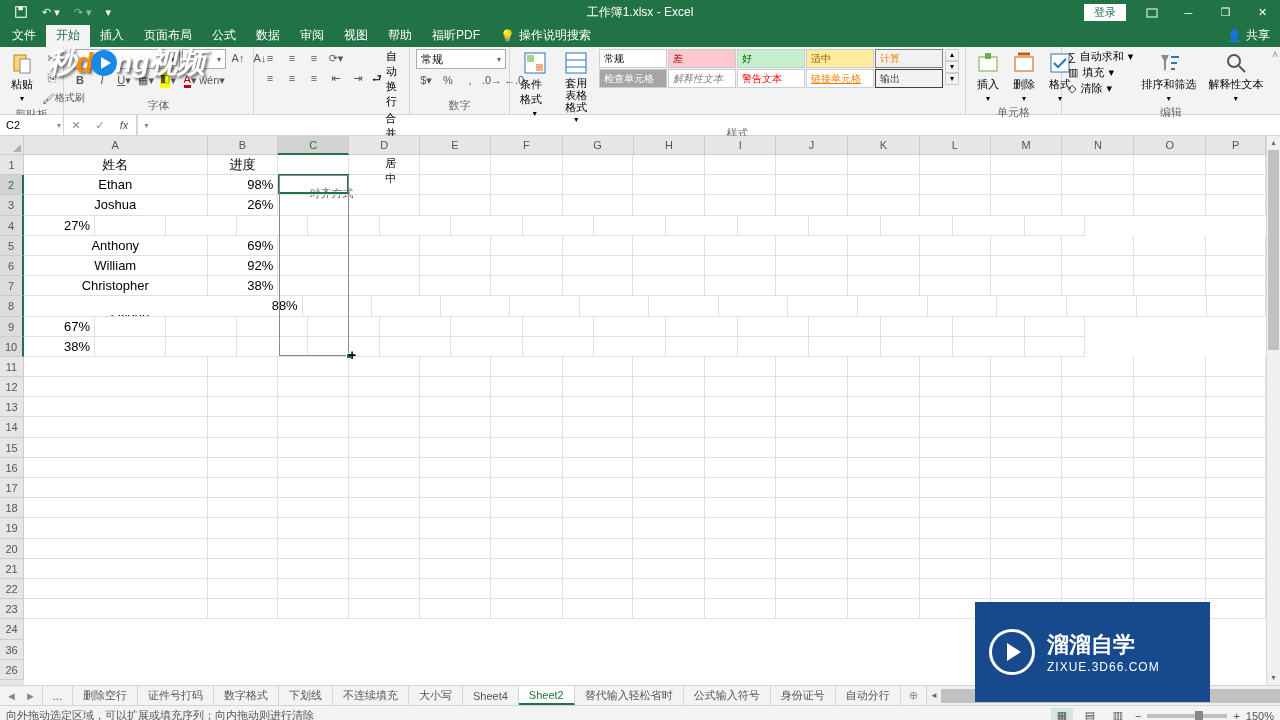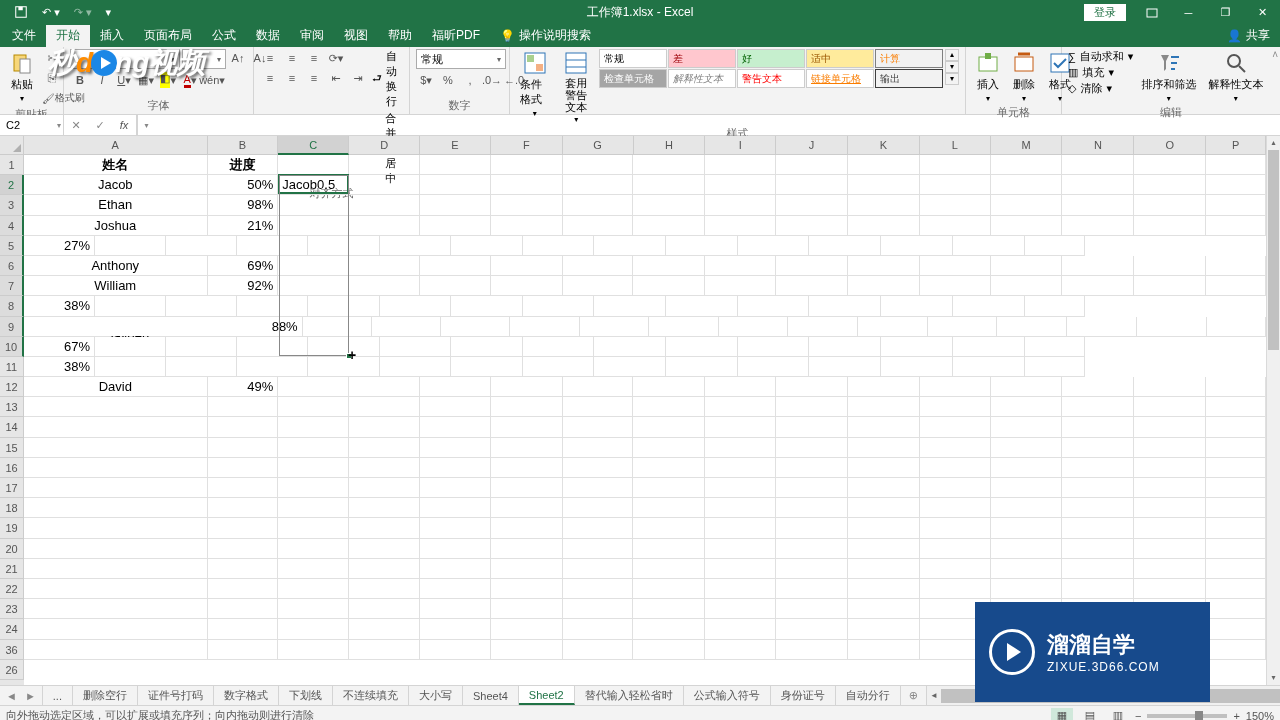--- a/index.html
+++ b/index.html
@@ -65,21 +65,21 @@
 .col-h.sel { background: #d2d2d2; color: #217346; border-bottom: 2px solid #217346; }
 .row-headers { position: absolute; left: 0; top: 19px; width: 24px; bottom: 0; background: #e6e6e6; }
 .row-h { height: 20.2px; border-right: 1px solid #ccc; border-bottom: 1px solid #ccc; text-align: center; font-size: 11px; line-height: 20px; color: #555; }
 .row-h.sel { background: #d2d2d2; color: #217346; border-right: 2px solid #217346; }
 .row-h.sel-range { background: #dcdcdc; border-right: 2px solid #217346; }
 .cells { position: absolute; left: 24px; top: 19px; right: 14px; bottom: 0; }
 .cell-row { display: flex; height: 20.2px; }
 .cell { border-right: 1px solid #e0e0e0; border-bottom: 1px solid #e0e0e0; font-size: 13px; padding: 0 4px; display: flex; align-items: center; overflow: hidden; white-space: nowrap; }
 .cell.center { justify-content: center; }
 .cell.right { justify-content: flex-end; }
-.cell.header-cell { font-weight: bold; justify-content: center; }
+.cell.header-cell { font-weight: normal; justify-content: center; }
 
 
 
 .selection { position: absolute; border: 2px solid #217346; pointer-events: none; }
 .fill-handle { position: absolute; width: 6px; height: 6px; background: #217346; border: 1px solid #fff; }
 .drag-range { position: absolute; border: 1px solid #888; pointer-events: none; }
 .drag-cursor { position: absolute; font-size: 14px; color: #000; font-weight: bold; pointer-events: none; }
 
 .vscroll { position: absolute; right: 0; top: 0; width: 14px; bottom: 0; background: #f0f0f0; border-left: 1px solid #dadada; }
 .vscroll .thumb { position: absolute; left: 1px; right: 1px; top: 14px; height: 200px; background: #c1c1c1; }
@@ -269,21 +269,21 @@
         <span class="big-btn-label">条件格式</span>
           <span style="font-size:8px">▾</span>
       </div>
       <div class="big-btn">
         <svg class="big-btn-icon" viewBox="0 0 24 24">
             <rect x="2" y="2" width="20" height="20" fill="#fff" stroke="#2e75b6"></rect>
             <line x1="2" y1="9" x2="22" y2="9" stroke="#2e75b6"></line>
             <line x1="2" y1="16" x2="22" y2="16" stroke="#2e75b6"></line>
           </svg>
         <span class="big-btn-label" style="white-space:pre-line;text-align:center;line-height:1.1">套用
-警告文本</span>
+表格格式</span>
           <span style="font-size:8px">▾</span>
       </div>
       <div style="display:flex">
         <div class="style-gallery" id="style-gallery">
             <div class="style-cell" style="background: rgb(255, 255, 255); color: rgb(0, 0, 0);">常规</div>
             <div class="style-cell" style="background: rgb(255, 199, 206); color: rgb(156, 0, 6);">差</div>
             <div class="style-cell" style="background: rgb(198, 239, 206); color: rgb(0, 97, 0);">好</div>
             <div class="style-cell" style="background: rgb(255, 235, 156); color: rgb(156, 87, 0);">适中</div>
             <div class="style-cell" style="background: rgb(242, 242, 242); color: rgb(250, 125, 0); border: 1px solid rgb(127, 127, 127);">计算</div>
             <div class="style-cell" style="background: rgb(165, 165, 165); color: rgb(255, 255, 255);">检查单元格</div>
@@ -447,58 +447,40 @@
         <div class="cell" style="width: 71px;"></div>
         <div class="cell" style="width: 72px;"></div>
         <div class="cell" style="width: 72px;"></div>
         <div class="cell" style="width: 71px;"></div>
         <div class="cell" style="width: 72px;"></div>
         <div class="cell" style="width: 72px;"></div>
         <div class="cell" style="width: 72px;"></div>
         <div class="cell" style="width: 60px;"></div>
       </div>
       <div class="cell-row">
-        <div class="cell center" style="width: 184px;">Jacob</div>
-        <div class="cell right" style="width: 71px;">50%</div>
-        <div class="cell" style="width: 71px;">Jacob0.5</div>
-        <div class="cell" style="width: 71px;"></div>
-        <div class="cell" style="width: 71px;"></div>
-        <div class="cell" style="width: 72px;"></div>
-        <div class="cell" style="width: 71px;"></div>
-        <div class="cell" style="width: 72px;"></div>
-        <div class="cell" style="width: 71px;"></div>
-        <div class="cell" style="width: 72px;"></div>
-        <div class="cell" style="width: 72px;"></div>
-        <div class="cell" style="width: 71px;"></div>
-        <div class="cell" style="width: 72px;"></div>
-        <div class="cell" style="width: 72px;"></div>
-        <div class="cell" style="width: 72px;"></div>
-        <div class="cell" style="width: 60px;"></div>
-      </div>
-      <div class="cell-row">
         <div class="cell center" style="width: 184px;">Ethan</div>
         <div class="cell right" style="width: 71px;">98%</div>
         <div class="cell" style="width: 71px;"></div>
         <div class="cell" style="width: 71px;"></div>
         <div class="cell" style="width: 71px;"></div>
         <div class="cell" style="width: 72px;"></div>
         <div class="cell" style="width: 71px;"></div>
         <div class="cell" style="width: 72px;"></div>
         <div class="cell" style="width: 71px;"></div>
         <div class="cell" style="width: 72px;"></div>
         <div class="cell" style="width: 72px;"></div>
         <div class="cell" style="width: 71px;"></div>
         <div class="cell" style="width: 72px;"></div>
         <div class="cell" style="width: 72px;"></div>
         <div class="cell" style="width: 72px;"></div>
         <div class="cell" style="width: 60px;"></div>
       </div>
       <div class="cell-row">
         <div class="cell center" style="width: 184px;">Joshua</div>
-        <div class="cell right" style="width: 71px;">21%</div>
+        <div class="cell right" style="width: 71px;">26%</div>
         <div class="cell" style="width: 71px;"></div>
         <div class="cell" style="width: 71px;"></div>
         <div class="cell" style="width: 71px;"></div>
         <div class="cell" style="width: 72px;"></div>
         <div class="cell" style="width: 71px;"></div>
         <div class="cell" style="width: 72px;"></div>
         <div class="cell" style="width: 71px;"></div>
         <div class="cell" style="width: 72px;"></div>
         <div class="cell" style="width: 72px;"></div>
         <div class="cell" style="width: 71px;"></div>
@@ -554,20 +536,21 @@
         <div class="cell" style="width: 71px;"></div>
         <div class="cell" style="width: 72px;"></div>
         <div class="cell" style="width: 72px;"></div>
         <div class="cell" style="width: 71px;"></div>
         <div class="cell" style="width: 72px;"></div>
         <div class="cell" style="width: 72px;"></div>
         <div class="cell" style="width: 72px;"></div>
         <div class="cell" style="width: 60px;"></div>
       </div>
       <div class="cell-row">
+        <div class="cell center" style="width: 184px;">Christopher</div>
         <div class="cell right" style="width: 71px;">38%</div>
         <div class="cell" style="width: 71px;"></div>
         <div class="cell" style="width: 71px;"></div>
         <div class="cell" style="width: 71px;"></div>
         <div class="cell" style="width: 72px;"></div>
         <div class="cell" style="width: 71px;"></div>
         <div class="cell" style="width: 72px;"></div>
         <div class="cell" style="width: 71px;"></div>
         <div class="cell" style="width: 72px;"></div>
         <div class="cell" style="width: 72px;"></div>
@@ -607,38 +590,20 @@
         <div class="cell" style="width: 72px;"></div>
         <div class="cell" style="width: 72px;"></div>
         <div class="cell" style="width: 71px;"></div>
         <div class="cell" style="width: 72px;"></div>
         <div class="cell" style="width: 72px;"></div>
         <div class="cell" style="width: 72px;"></div>
         <div class="cell" style="width: 60px;"></div>
       </div>
       <div class="cell-row">
         <div class="cell right" style="width: 71px;">38%</div>
-        <div class="cell" style="width: 71px;"></div>
-        <div class="cell" style="width: 71px;"></div>
-        <div class="cell" style="width: 71px;"></div>
-        <div class="cell" style="width: 72px;"></div>
-        <div class="cell" style="width: 71px;"></div>
-        <div class="cell" style="width: 72px;"></div>
-        <div class="cell" style="width: 71px;"></div>
-        <div class="cell" style="width: 72px;"></div>
-        <div class="cell" style="width: 72px;"></div>
-        <div class="cell" style="width: 71px;"></div>
-        <div class="cell" style="width: 72px;"></div>
-        <div class="cell" style="width: 72px;"></div>
-        <div class="cell" style="width: 72px;"></div>
-        <div class="cell" style="width: 60px;"></div>
-      </div>
-      <div class="cell-row">
-        <div class="cell center" style="width: 184px;">David</div>
-        <div class="cell right" style="width: 71px;">49%</div>
         <div class="cell" style="width: 71px;"></div>
         <div class="cell" style="width: 71px;"></div>
         <div class="cell" style="width: 71px;"></div>
         <div class="cell" style="width: 72px;"></div>
         <div class="cell" style="width: 71px;"></div>
         <div class="cell" style="width: 72px;"></div>
         <div class="cell" style="width: 71px;"></div>
         <div class="cell" style="width: 72px;"></div>
         <div class="cell" style="width: 72px;"></div>
         <div class="cell" style="width: 71px;"></div>

